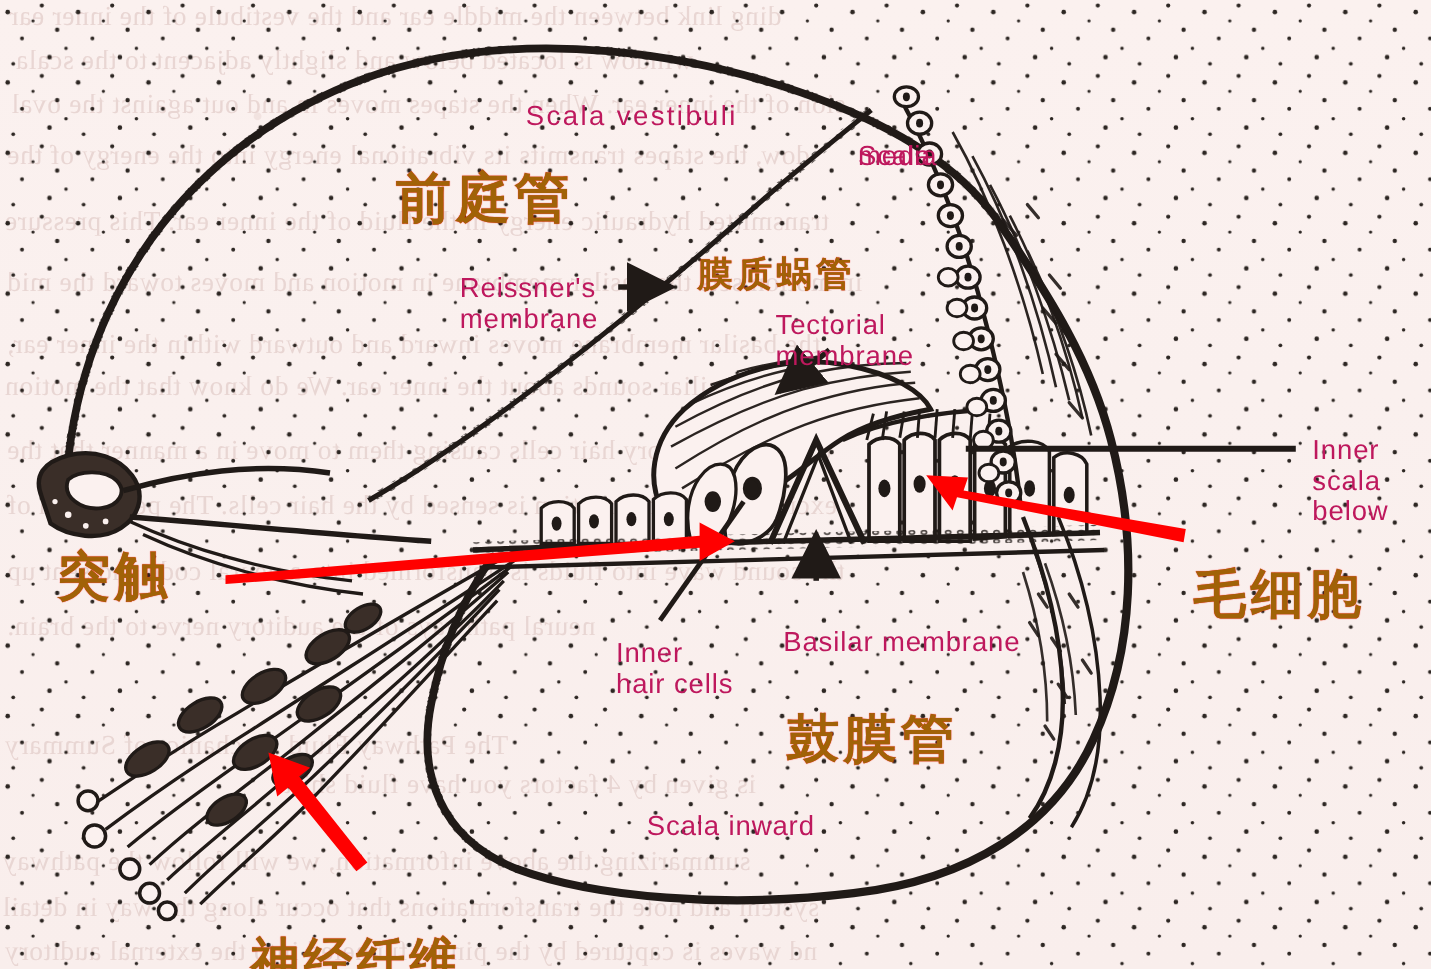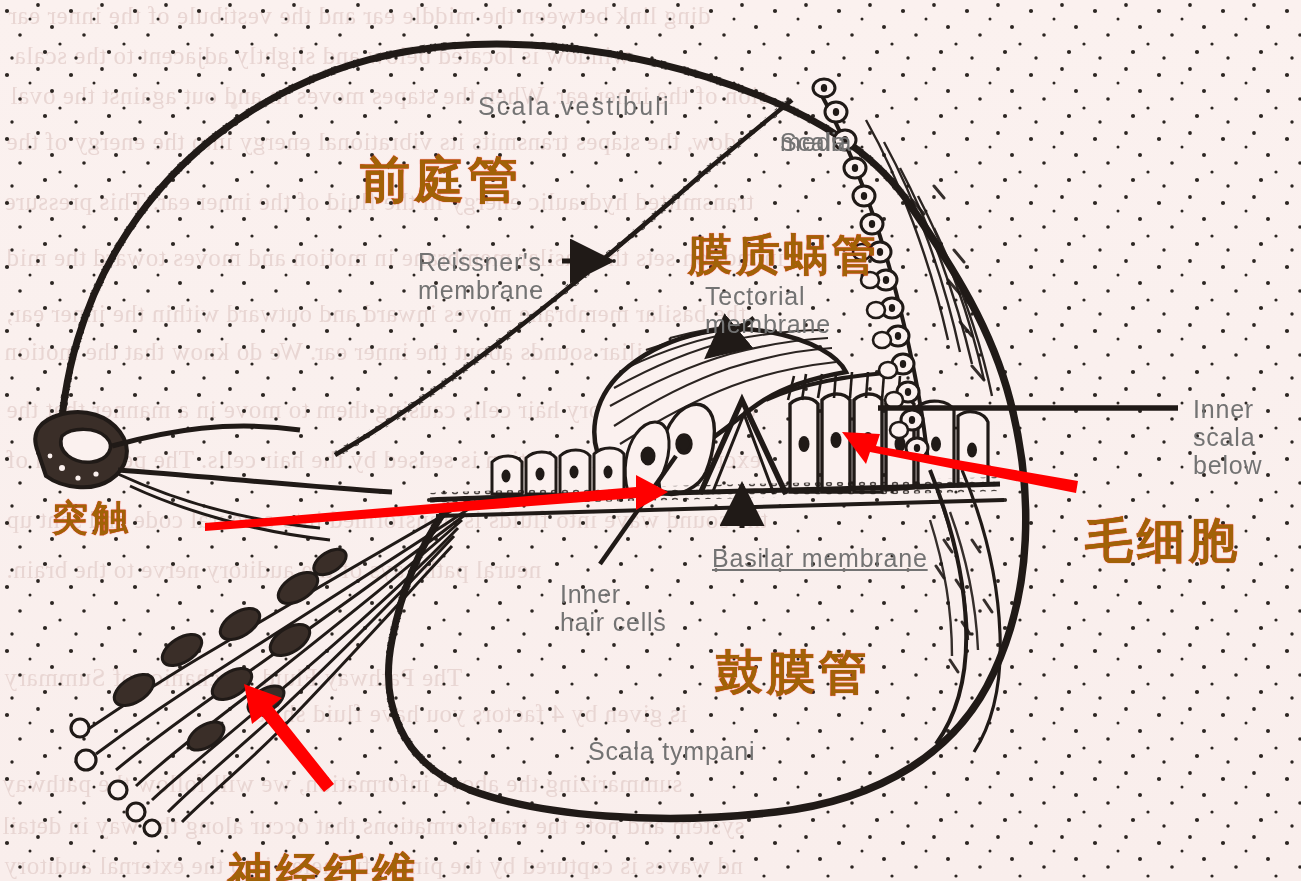--- a/index.html
+++ b/index.html
@@ -37,21 +37,21 @@
     font-family:"DejaVu Sans",sans-serif;
     font-weight:bold;
     font-size:44px;
     letter-spacing:4px;
     white-space:nowrap;
     text-shadow:0 0 1px #ff0000;
     line-height:1;
   }
   .en{
     position:absolute;
-    color:#737373;
+    color:#be185d;
     font-family:"Liberation Sans",sans-serif;
     font-size:25px;
     font-weight:500;
     letter-spacing:.8px;
     white-space:nowrap;
     line-height:1.12;
   }
   .en.sp{letter-spacing:2.2px;}
 </style>
 </head>
@@ -380,29 +380,29 @@
     <div class="en" style="position:static;">Tectorial</div>
     <div class="en" style="position:static;">membrane</div>
   </div>
 
   <div style="position:absolute;left:1193px;top:395px;">
     <div class="en" style="position:static;">Inner</div>
     <div class="en" style="position:static;">scala</div>
     <div class="en" style="position:static;">below</div>
   </div>
 
-  <div class="en" style="left:712px;top:544px;text-decoration:underline;">Basilar  membrane</div>
+  <div class="en" style="left:712px;top:570px;">Basilar  membrane</div>
 
   <div style="position:absolute;left:560px;top:580px;">
     <div class="en" style="position:static;">Inner</div>
     <div class="en" style="position:static;">hair  cells</div>
   </div>
 
-  <div class="en" style="left:588px;top:737px;">Scala  tympani</div>
+  <div class="en" style="left:588px;top:737px;">Scala  inward</div>
 
   <div class="cn" style="left:360px;top:155px;font-size:50px;">前庭管</div>
-  <div class="cn" style="left:688px;top:233px;font-size:44px;">膜质蜗管</div>
-  <div class="cn" style="left:52px;top:500px;font-size:36px;">突触</div>
+  <div class="cn" style="left:634px;top:233px;font-size:32px;">膜质蜗管</div>
+  <div class="cn" style="left:52px;top:500px;font-size:48px;">突触</div>
   <div class="cn" style="left:1085px;top:516px;font-size:48px;">毛细胞</div>
   <div class="cn" style="left:715px;top:648px;font-size:48px;">鼓膜管</div>
   <div class="cn" style="left:228px;top:852px;font-size:44px;">神经纤维</div>
 
 </div>
 
 </body></html>

